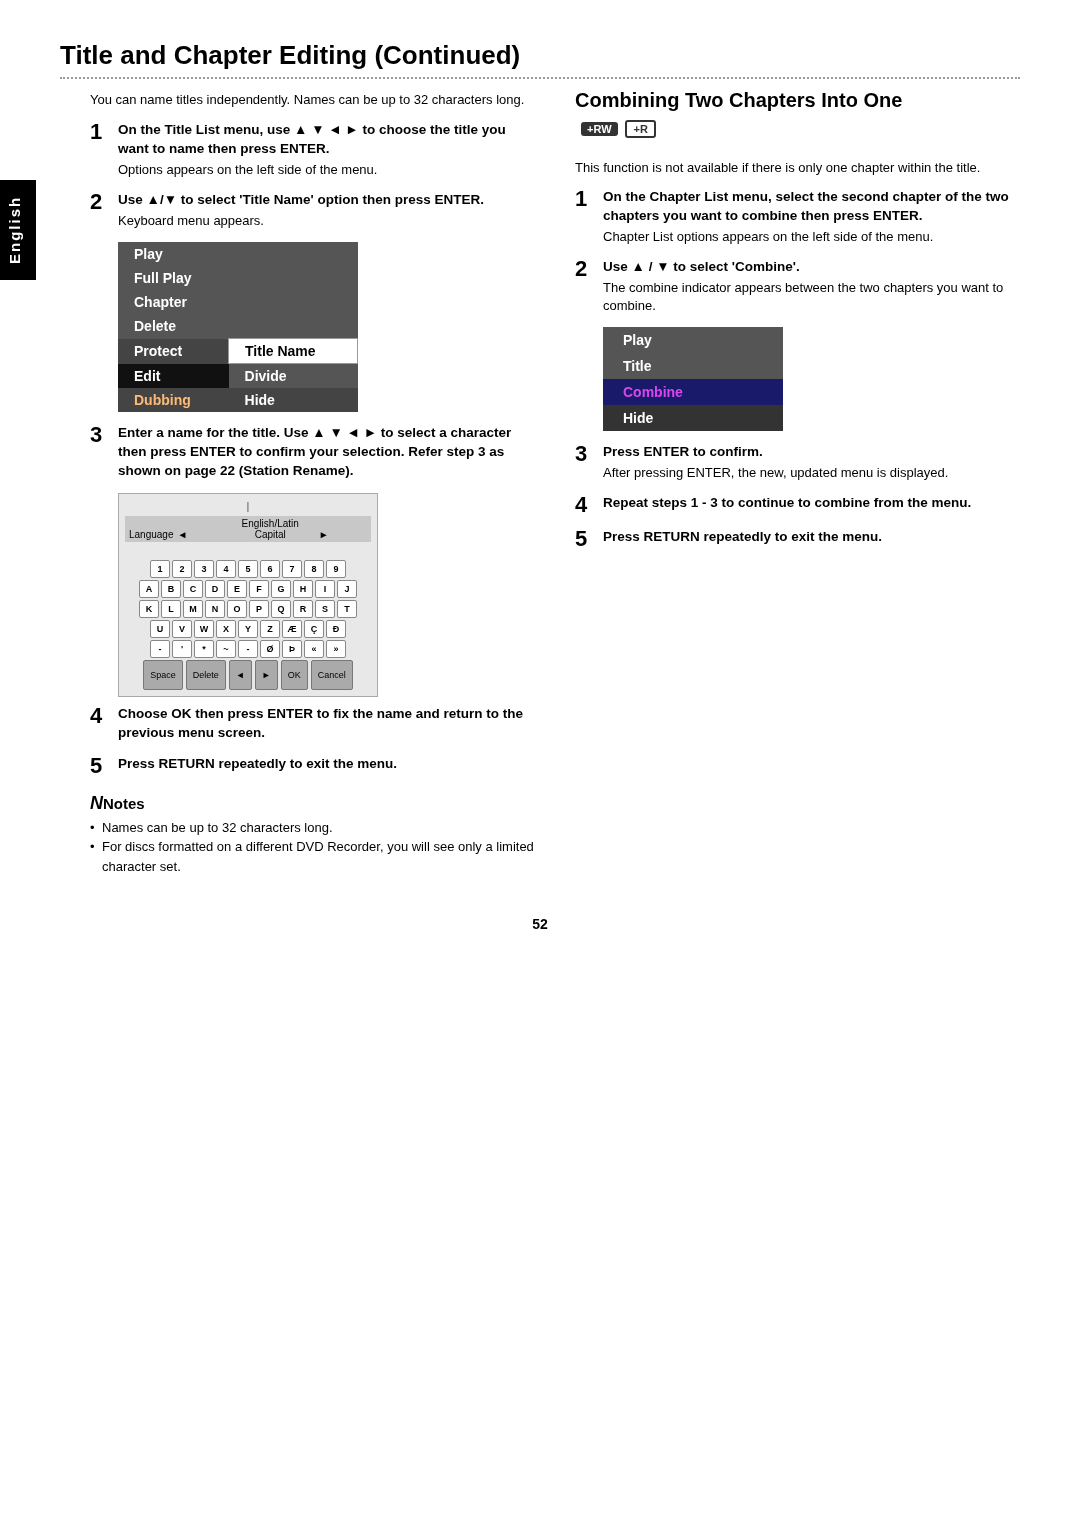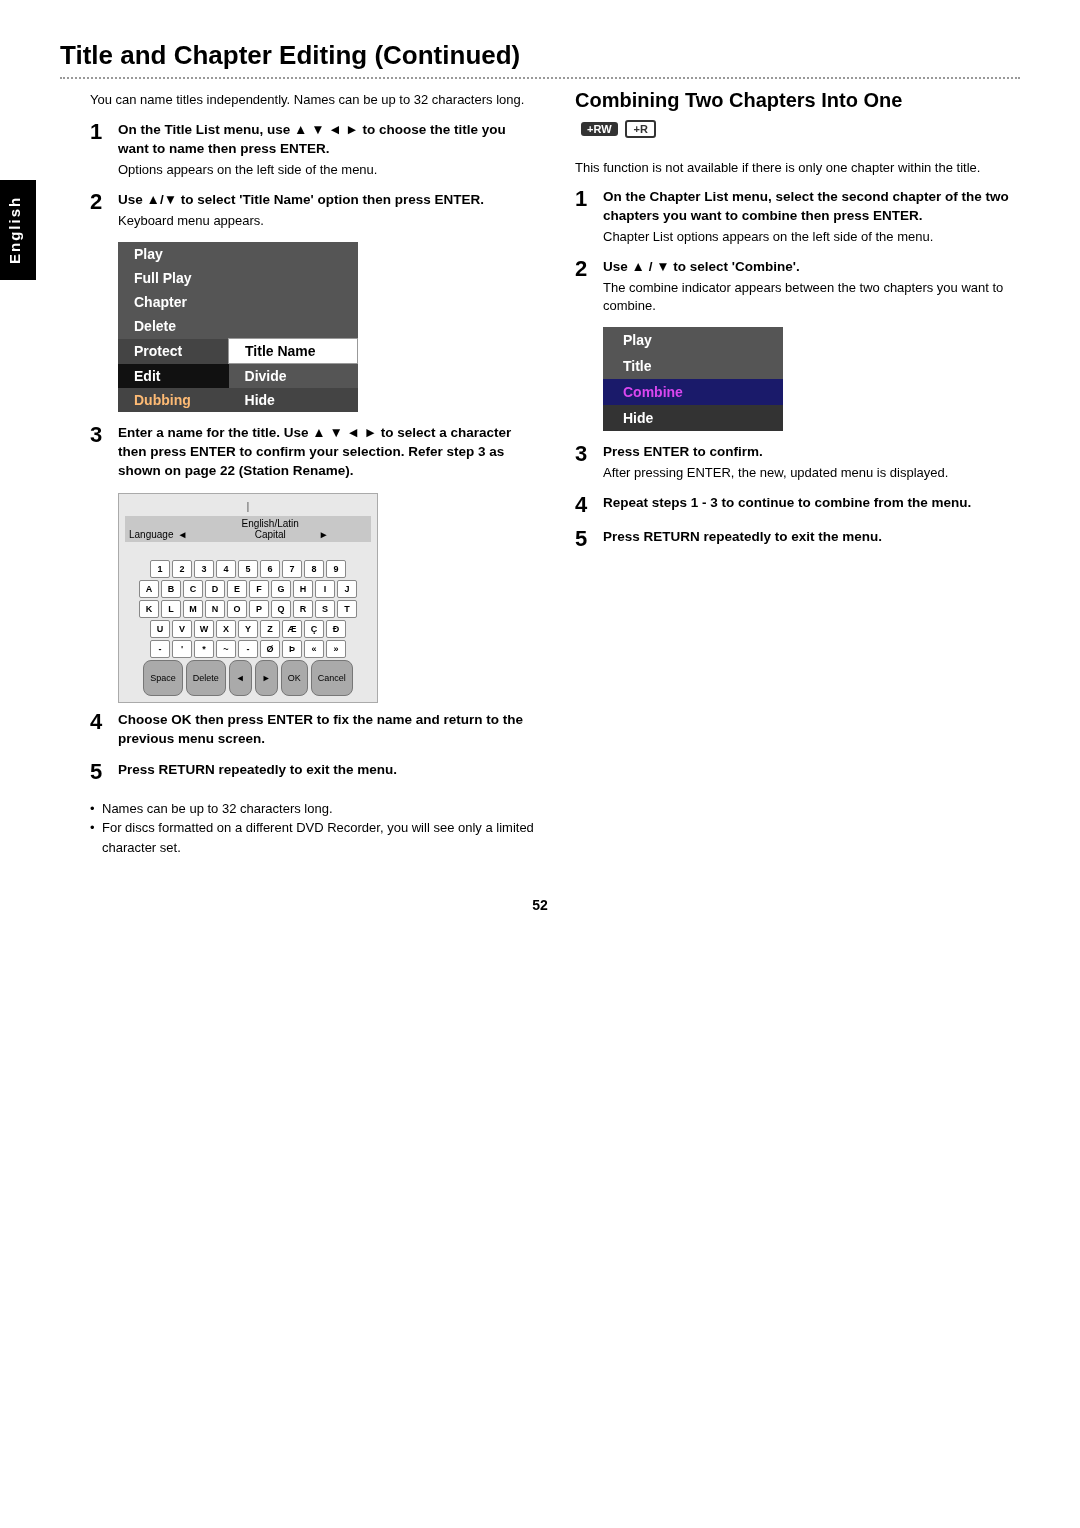--- a/index.html
+++ b/index.html
@@ -212,24 +212,24 @@
     .keyboard-bottom-row {
       display: flex;
       gap: 3px;
       justify-content: center;
       margin-top: 2px;
     }
 
     .key-bottom {
       background: #aaa;
       border: 1px solid #777;
-      border-radius: 8px;
+      border-radius: 2px;
       font-size: 9px;
       padding: 2px 6px;
-      height: 36px;
+      height: 30px;
       display: flex;
       align-items: center;
     }
 
     
     .page-number {
       text-align: center;
       font-size: 14px;
       font-weight: bold;
       margin-top: 40px;
@@ -454,20 +454,23 @@
       </div>
 
       <div class="step">
         <span class="step-number">5</span>
         <div class="step-content">
           <div class="step-bold">Press RETURN repeatedly to exit the menu.</div>
         </div>
       </div>
 
       <div class="notes-section">
+        <div class="notes-heading">
+          <span style="font-style:italic;font-size:18px;">N</span><span>Notes</span>
+        </div>
         <ul class="notes-list">
           <li>Names can be up to 32 characters long.</li>
           <li>
             <span>For discs formatted on a different DVD Recorder, you will see only a limited character set.</span>
           </li>
         </ul>
       </div>
 
     </div>
 

